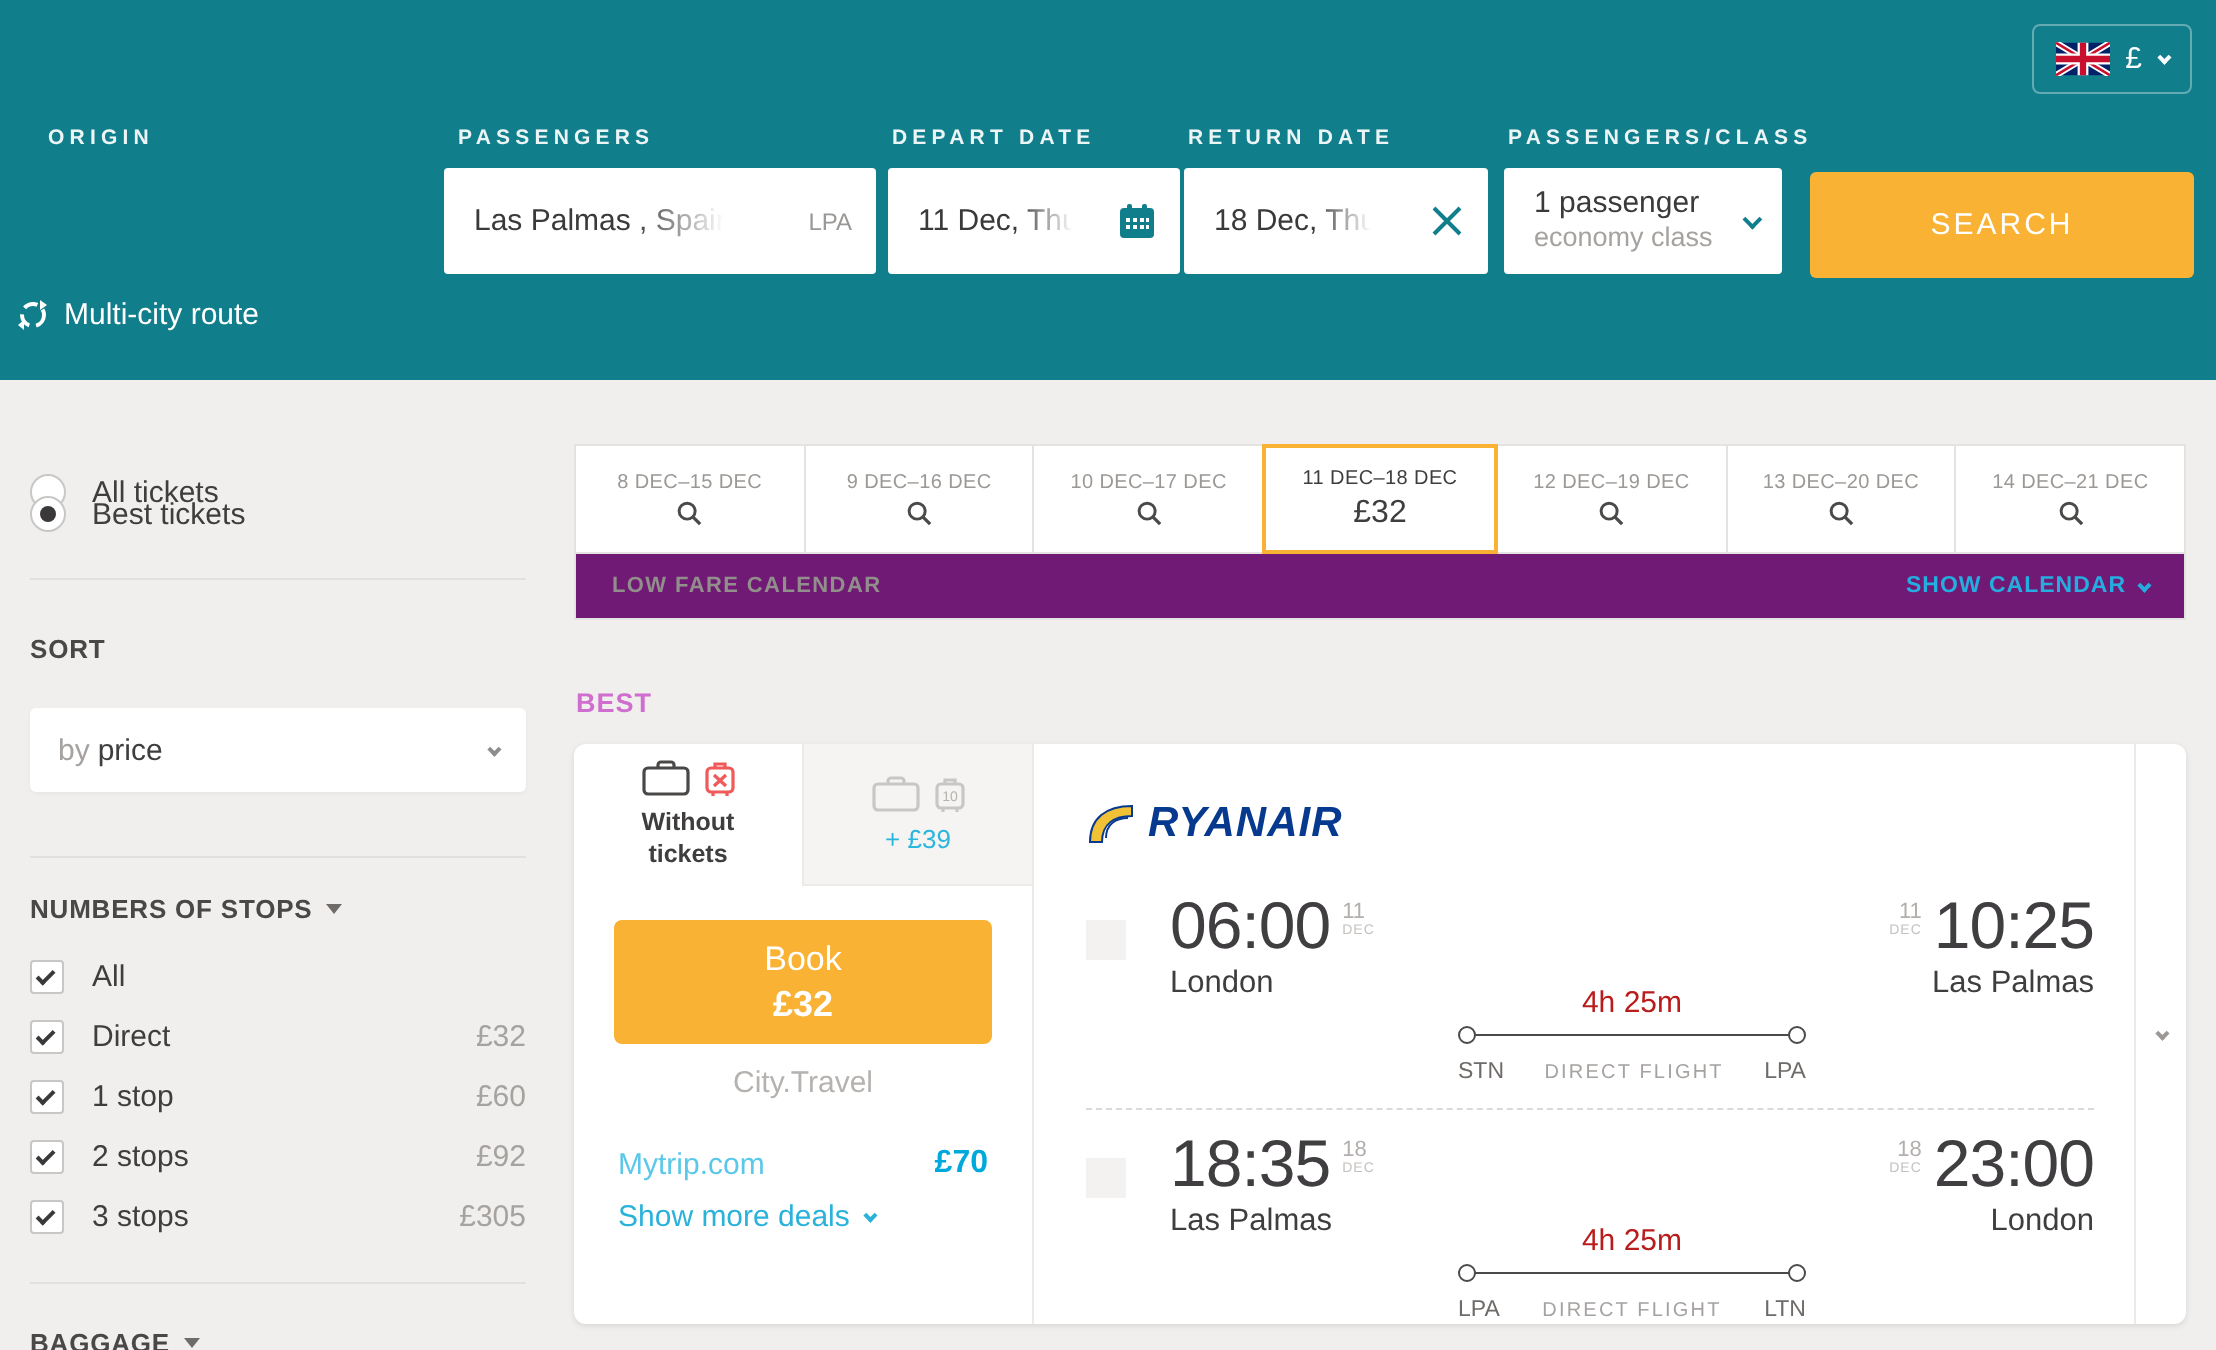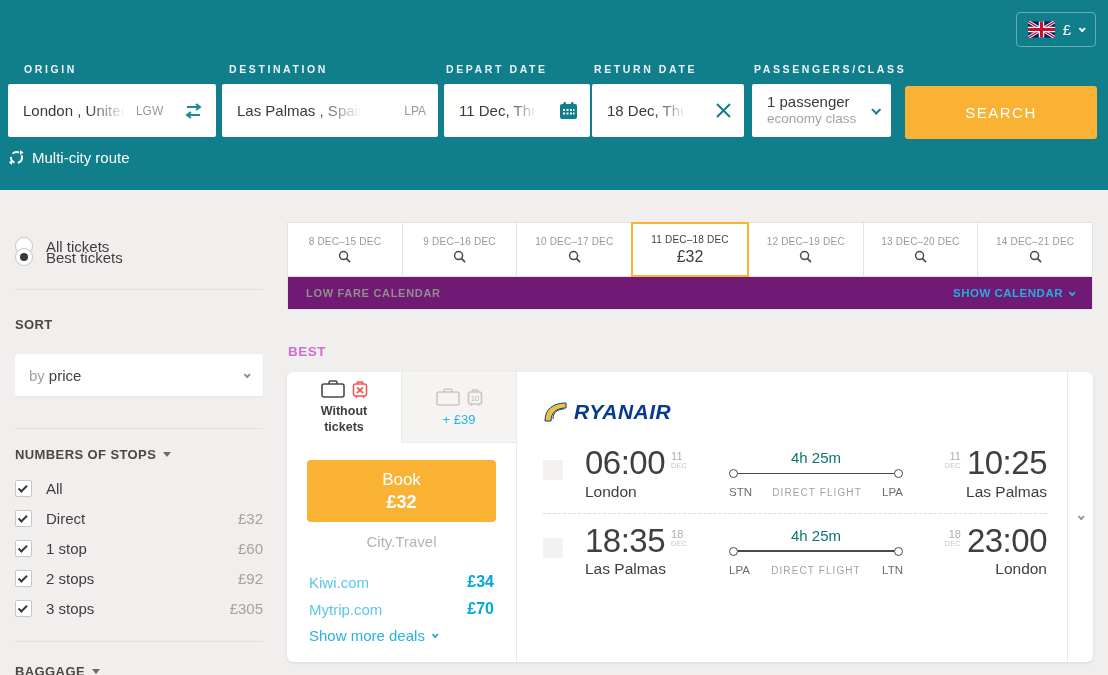--- a/index.html
+++ b/index.html
@@ -114,21 +114,21 @@
   .dep,.arr { width:128px; }
   .trow { display:flex; align-items:flex-start; }
   .time { font-size:33px; color:#403E40; line-height:1.05; letter-spacing:-.5px; }
   .dm { display:flex; flex-direction:column; line-height:1.1; padding-top:4px; }
   .dm .d { font-size:11px; color:#B2AFAD; }
   .dm .m { font-size:7px; color:#C5C2C0; letter-spacing:.5px; }
   .dep .dm { margin-left:6px; } .arr .dm { margin-right:6px; align-items:flex-end; }
   .city { font-size:15.5px; color:#3F3D3E; margin-top:2px; }
   .arr { text-align:right; } .arr .trow { justify-content:flex-end; }
   .tl { flex:1; margin:0 16px; padding-top:3px; }
-  .dur { text-align:center; font-size:15px; color:#0f766e; margin-bottom:3px; }
+  .dur { text-align:center; font-size:15px; color:#b91c1c; margin-bottom:3px;margin-top:44px; }
   .track { position:relative; height:9px; }
   .track .ln { position:absolute; left:5px; right:5px; top:3.5px; height:1.5px; background:#4A4A48; }
   .track .c { position:absolute; top:0; width:9px; height:9px; border-radius:50%; background:#fff;
     border:1.5px solid #4A4A48; }
   .track .c.l { left:0; } .track .c.r { right:0; }
   .codes { display:flex; justify-content:space-between; align-items:baseline; margin-top:8px; }
   .codes .cd { font-size:11.5px; color:#6E6B69; }
   .codes .df { font-size:10px; color:#A5A2A0; letter-spacing:1.1px; }
   .leg-sep { border-top:1px dashed #DCDAD8; margin:2px 20px 2px 0; }
   .expander { width:26px; border-left:1px solid #ECEAE8; display:flex; align-items:center;
@@ -148,35 +148,24 @@
           <path d="M30,0 V36 M0,18 H60" stroke="#fff" stroke-width="12"></path>
           <path d="M30,0 V36 M0,18 H60" stroke="#C8102E" stroke-width="7"></path>
         </svg>
     </span>
     <span class="sym">£</span>
     <span class="chev sm" style="color:#fff"></span>
   </div>
 
   <div class="fld f-origin">
     <div class="lbl">ORIGIN</div>
-    <div class="box">
-      <span class="val fade-val">London , United</span>
-      <span class="code">LGW</span>
-      <span class="grow"></span>
-      <span style="display:flex">
-        <svg width="21" height="16" viewBox="0 0 21 16">
-            <path d="M4 4 H16 M13 1 L17 4 L13 7" stroke="#1B8A96" stroke-width="2" fill="none"></path>
-            <path d="M17 12 H5 M8 9 L4 12 L8 15" stroke="#1B8A96" stroke-width="2" fill="none"></path>
-          </svg>
-      </span>
-    </div>
   </div>
 
   <div class="fld f-dest">
-    <div class="lbl">DESTINATION</div>
+    <div class="lbl">PASSENGERS</div>
     <div class="box">
       <span class="val fade-val">Las Palmas , Spain</span>
       <span class="grow"></span>
       <span class="code">LPA</span>
     </div>
   </div>
 
   <div class="fld f-depart">
     <div class="lbl">DEPART DATE</div>
     <div class="box">
@@ -404,24 +393,20 @@
       </div>
     </div>
 
     <button class="book-btn">
       <span class="b1">Book</span>
       <span class="b2">£32</span>
     </button>
     <div class="agency">City.Travel</div>
 
     <div class="deals">
-      <div class="deal">
-        <span class="dn">Kiwi.com</span>
-        <span class="dp">£34</span>
-      </div>
       <div class="deal">
         <span class="dn">Mytrip.com</span>
         <span class="dp">£70</span>
       </div>
       <div class="more">
         <span>Show more deals</span>
         <span class="chev sm"></span>
       </div>
     </div>
   </div>

